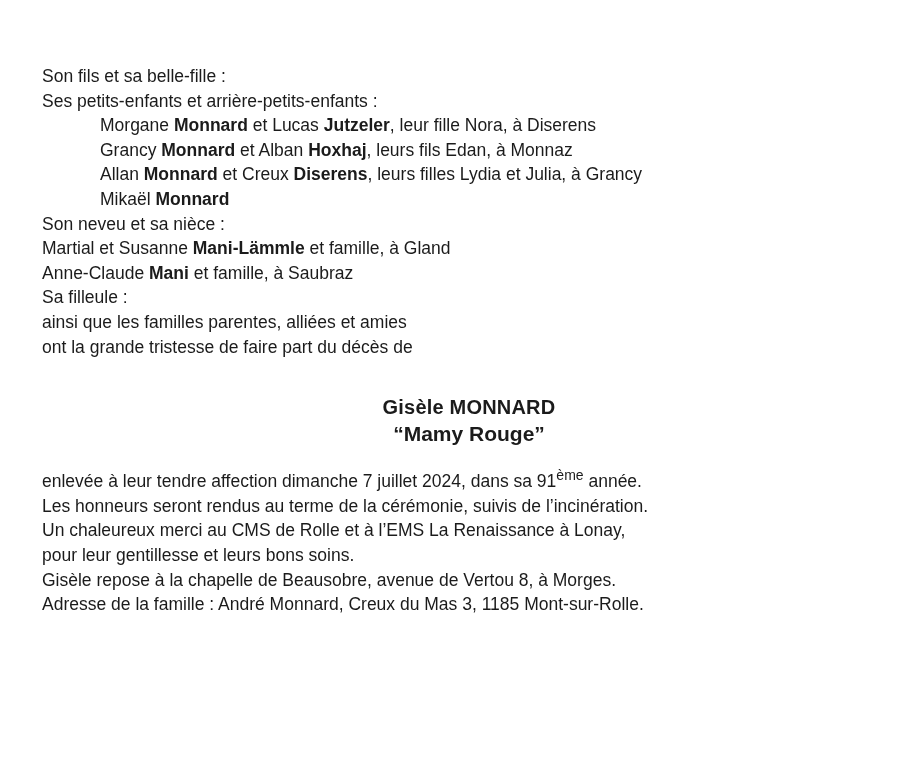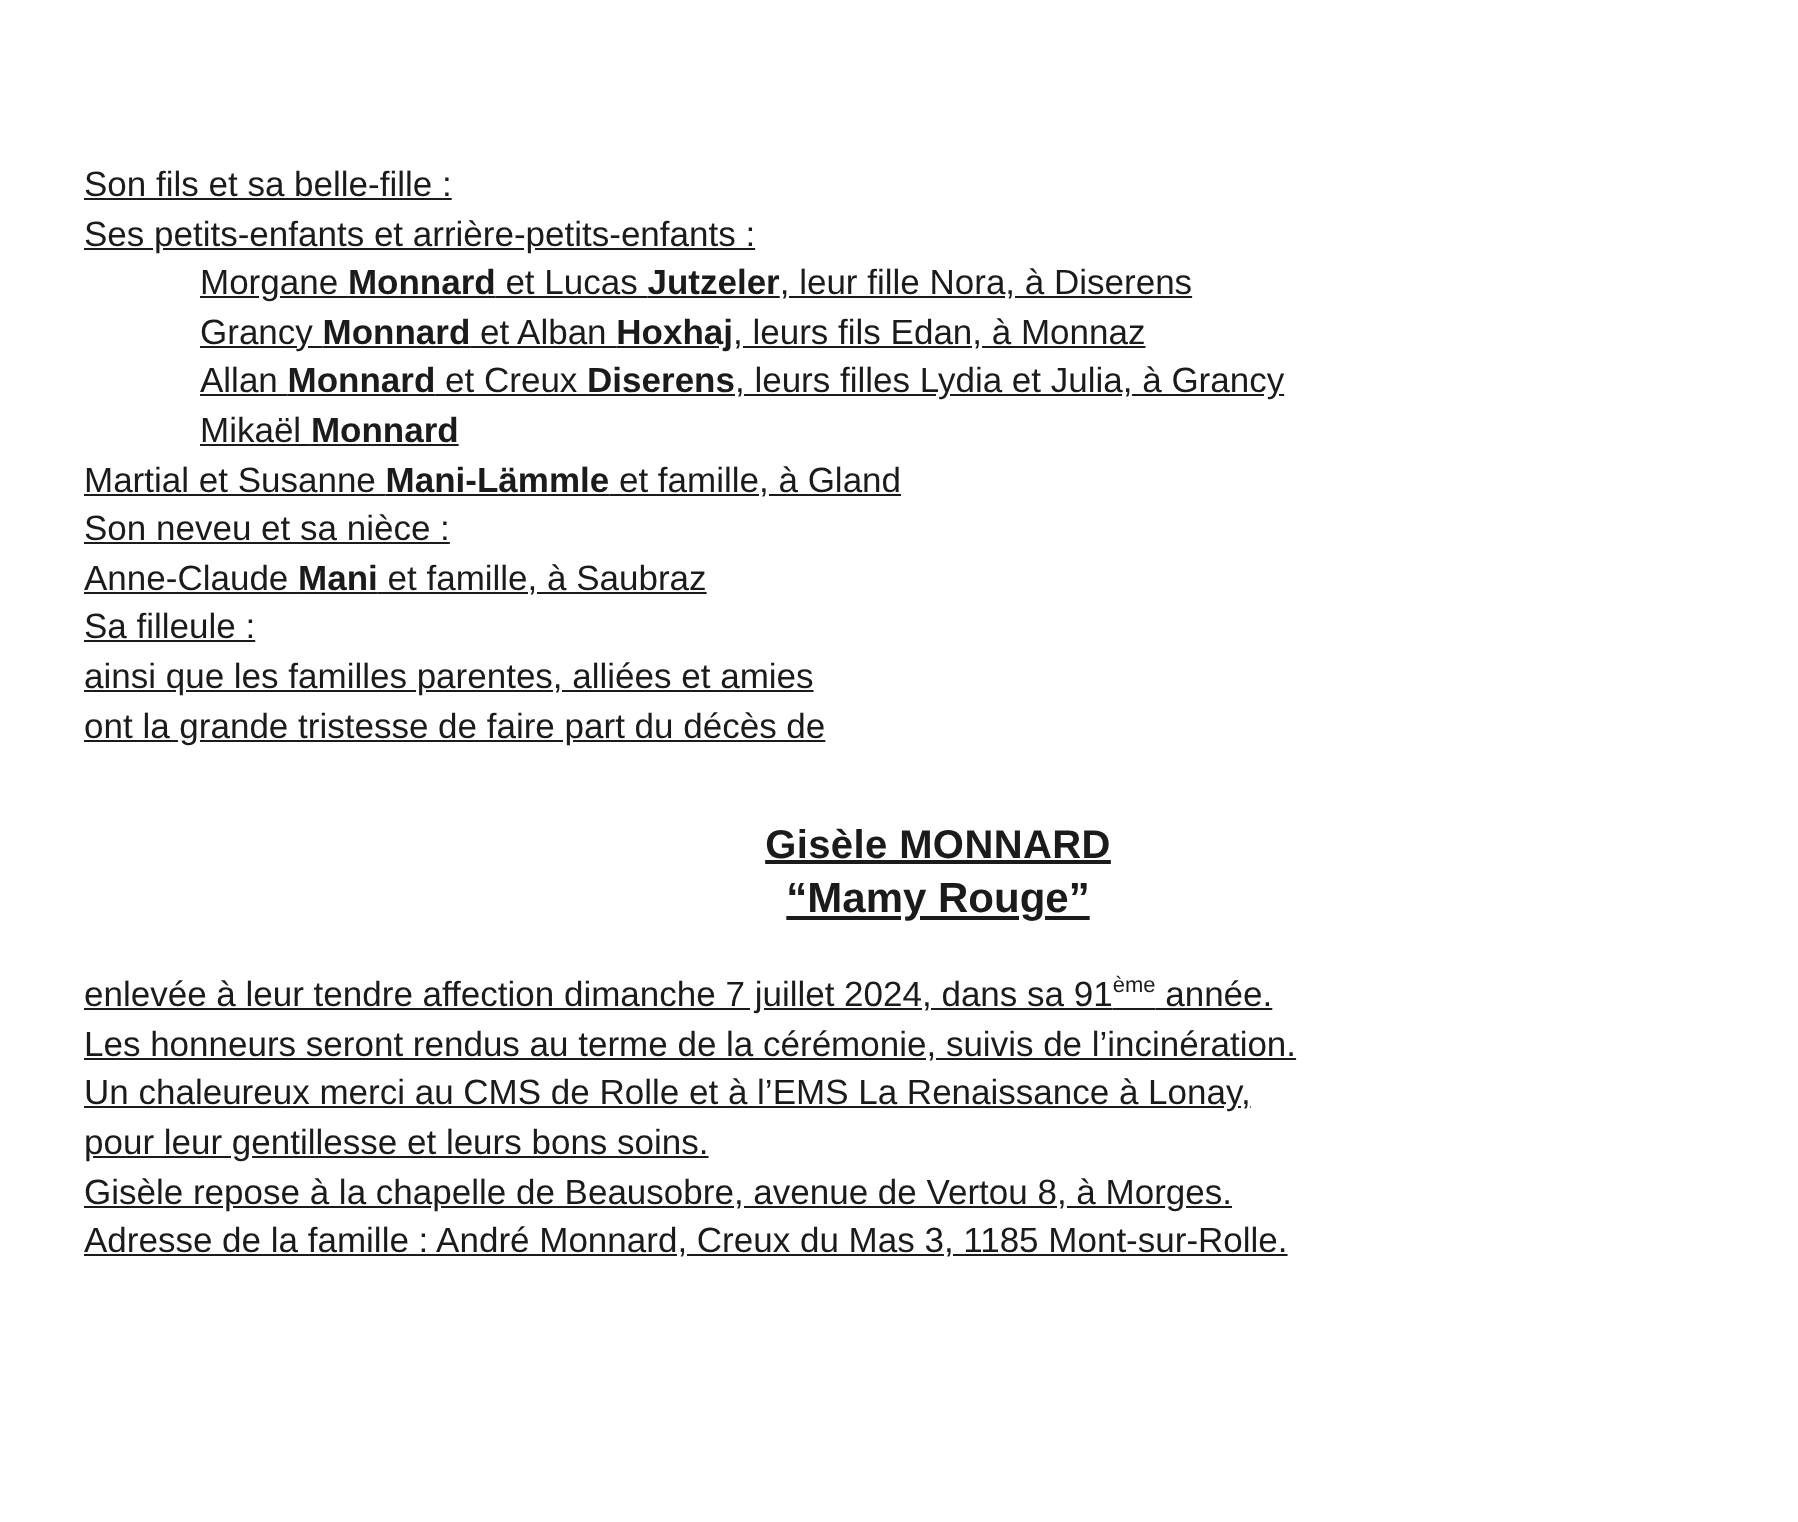--- a/index.html
+++ b/index.html
@@ -11,23 +11,22 @@
     width: 899px;
     height: 761px;
     position: relative;
     font-family: "Liberation Sans", sans-serif;
     color: #1b1b1b;
     overflow: hidden;
   }
   .page {
     position: absolute;
     left: 42px;
-    top: 80px;
+    top: 64px;
     width: 854px;
-    text-decoration: underline;
   }
   .line {
     font-size: 17.5px;
     line-height: 24.6px;
     white-space: pre-wrap;
   }
   .line.indent {
     padding-left: 58px;
   }
   .bold {
@@ -47,39 +46,39 @@
   .deceased-nickname {
     font-size: 21px;
     font-weight: bold;
     line-height: 21px;
     margin-top: 1px;
   }
   .details-block {
     margin-top: 25px;
   }
   sup {
-    font-size: 11px;
+    font-size: 14px;
     line-height: 0;
     vertical-align: super;
   }
 </style>
 </head>
 <body>
 
 <div class="page">
 
   <div class="family-block">
       <div class="line"><span>Son fils et sa belle-fille :</span></div>
       <div class="line"><span>Ses petits-enfants et arrière-petits-enfants :</span></div>
       <div class="line indent"><span>Morgane </span><span class="bold">Monnard</span><span> et Lucas </span><span class="bold">Jutzeler</span><span>, leur fille Nora, à Diserens</span></div>
       <div class="line indent"><span>Grancy </span><span class="bold">Monnard</span><span> et Alban </span><span class="bold">Hoxhaj</span><span>, leurs fils Edan, à Monnaz</span></div>
       <div class="line indent"><span>Allan </span><span class="bold">Monnard</span><span> et Creux </span><span class="bold">Diserens</span><span>, leurs filles Lydia et Julia, à Grancy</span></div>
       <div class="line indent"><span>Mikaël </span><span class="bold">Monnard</span></div>
+      <div class="line"><span>Son neveu et sa nièce :</span></div>
       <div class="line"><span>Martial et Susanne </span><span class="bold">Mani-Lämmle</span><span> et famille, à Gland</span></div>
-      <div class="line"><span>Son neveu et sa nièce :</span></div>
       <div class="line"><span>Anne-Claude </span><span class="bold">Mani</span><span> et famille, à Saubraz</span></div>
       <div class="line"><span>Sa filleule :</span></div>
       <div class="line"><span>ainsi que les familles parentes, alliées et amies</span></div>
       <div class="line"><span>ont la grande tristesse de faire part du décès de</span></div>
     </div>
 
   <div class="title-block">
     <h1 class="deceased-name">Gisèle MONNARD</h1>
     <div class="deceased-nickname">“Mamy Rouge”</div>
   </div>

